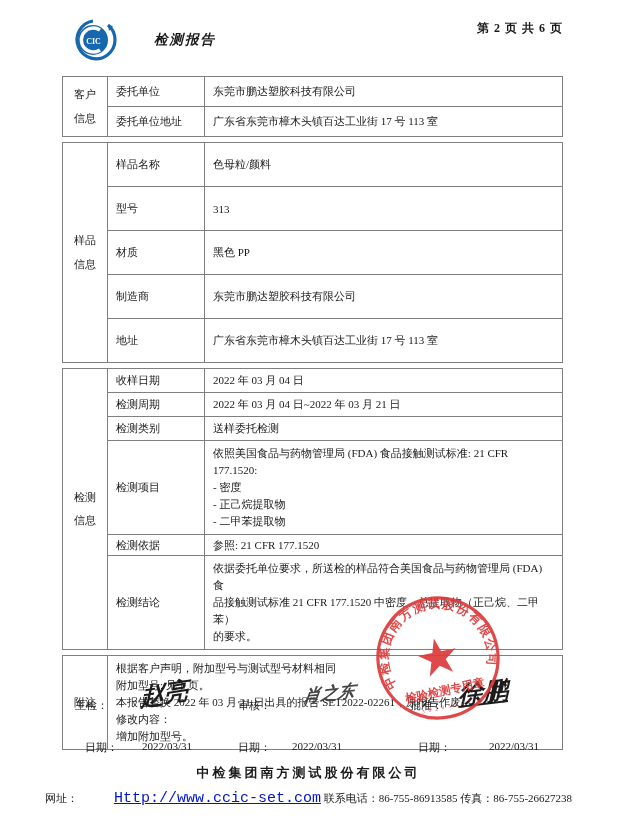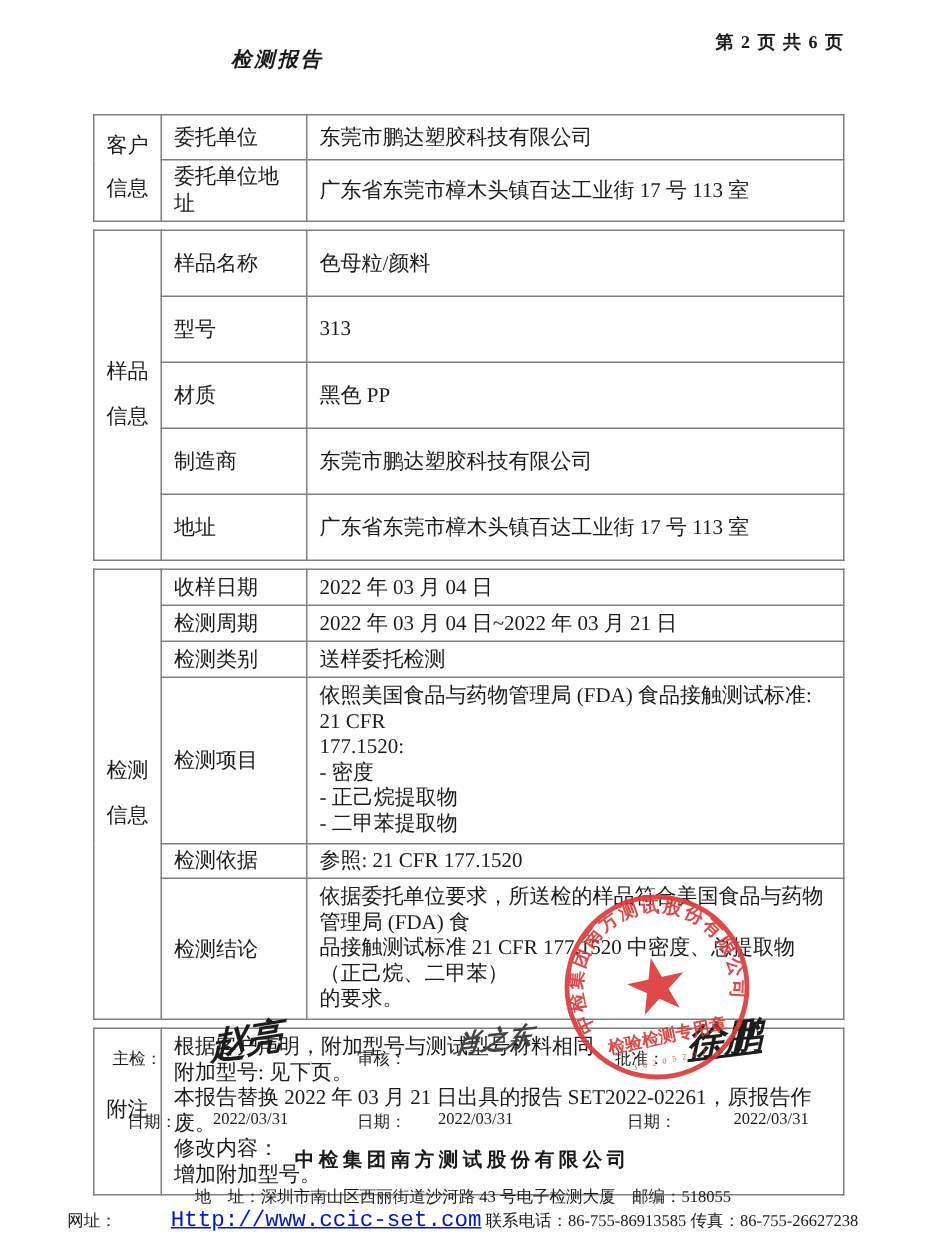--- a/index.html
+++ b/index.html
@@ -16,21 +16,21 @@
   
   .hdr-logo { position:absolute; left:64px; top:17px; width:58px; height:46px; }
   .hdr-title { position:absolute; left:154px; top:31px; font-size:13.5px; font-weight:bold; letter-spacing:2px;font-style:italic; }
   .hdr-no { position:absolute; left:233px; top:32px; font-size:12px; font-weight:bold; }
   .hdr-page { position:absolute; left:477px; top:20px; font-size:12px; font-weight:bold; letter-spacing:1px; }
   
   .tables { position:absolute; left:62px; top:76px; width:501px; }
   table { border-collapse: collapse; width:100%; margin-bottom:5px; table-layout:fixed; }
   td {
     border: 1px solid #7f7f7f;
-    font-size: 14px;
+    font-size: 11px;
     padding: 2px 8px;
     vertical-align: middle;
     color:#1a1a1a;
     margin-left:12px;
   }
   col.c-sec   { width: 45px; }
   col.c-field { width: 97px; }
   .sec-label { text-align:center; white-space:pre-line; line-height:2.1; padding:2px 4px; }
   .pre { white-space: pre-line; line-height: 17px; padding-top:4px; padding-bottom:4px; }
   tr.h30 td { height: 30px; }
@@ -60,20 +60,30 @@
     font-family:"Liberation Mono","DejaVu Sans Mono",monospace;
     font-size:15px;
     padding-left:36px;
   }
 </style>
 </head>
 <body>
 
 <div class="page">
 
+  <div class="hdr-logo">
+    <svg viewBox="0 0 58 46" width="58" height="46">
+      <circle cx="29" cy="23" r="15" fill="#1767ae"></circle>
+      <path d="M29 4 A19 19 0 1 0 44 8" fill="none" stroke="#1767ae" stroke-width="3.2"></path>
+      <path d="M44 8 l5 1 -4 5 z" fill="#1767ae"></path>
+      <path d="M36 13 A12 12 0 1 0 36 33" fill="none" stroke="#ffffff" stroke-width="3.4"></path>
+      <rect x="20" y="18" width="19" height="10" fill="#1767ae"></rect>
+      <text x="29.5" y="26.5" text-anchor="middle" font-size="8" font-weight="bold" fill="#ffffff" font-family="Liberation Serif, serif">CIC</text>
+    </svg>
+  </div>
   <div class="hdr-title">检测报告</div>
   <div class="hdr-page">第 2 页 共 6 页</div>
 
   <div class="tables">
 
     <table>
       <colgroup>
           <col class="c-sec">
           <col class="c-field">
           <col>
@@ -210,20 +220,19 @@
         <textPath href="#ringPath" startOffset="50%" text-anchor="middle">中检集团南方测试股份有限公司</textPath>
       </text>
       <polygon points="72,52 83.9,88.6 52.8,66 91.2,66 60.1,88.6" fill="#dd3a3a" fill-rule="nonzero"></polygon>
       <text x="72" y="109" text-anchor="middle" font-size="11.5" font-weight="bold" fill="#dd3a3a">检验检测专用章</text>
       <text x="72" y="123" text-anchor="middle" font-size="5.5" fill="#dd3a3a" letter-spacing="4">36205207</text>
     </svg>
   </div>
 
   <div class="footer">
     <div class="f-company">中检集团南方测试股份有限公司</div>
-    <div class="f-line">地　址：深圳市南山区西丽街道沙河路 43 号电子检测大厦　邮编：518055</div>
     <div class="f-line">
       <span>网址：</span><a class="f-link" href="#">Http://www.ccic-set.com</a>
       <span>联系电话：86-755-86913585 传真：86-755-26627238</span>
     </div>
   </div>
 
 </div>
 
 </body></html>

